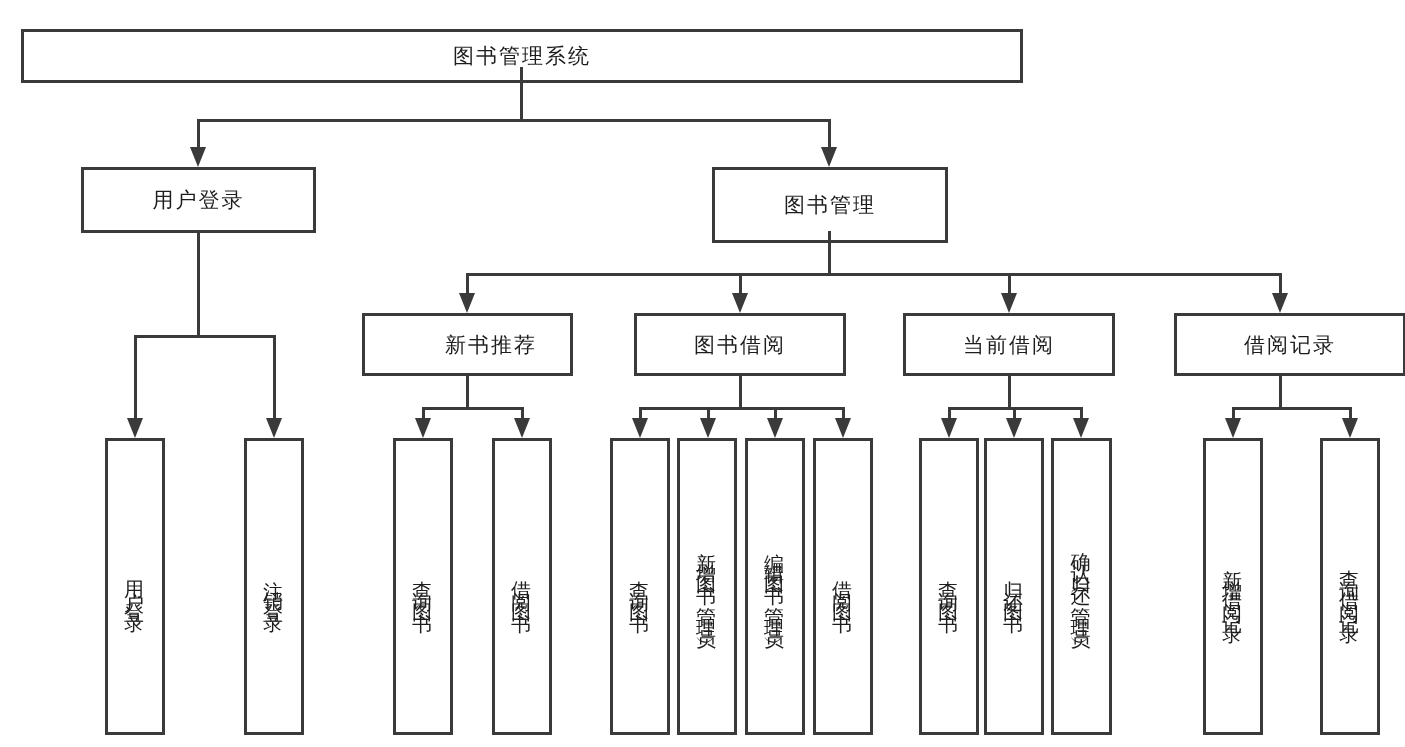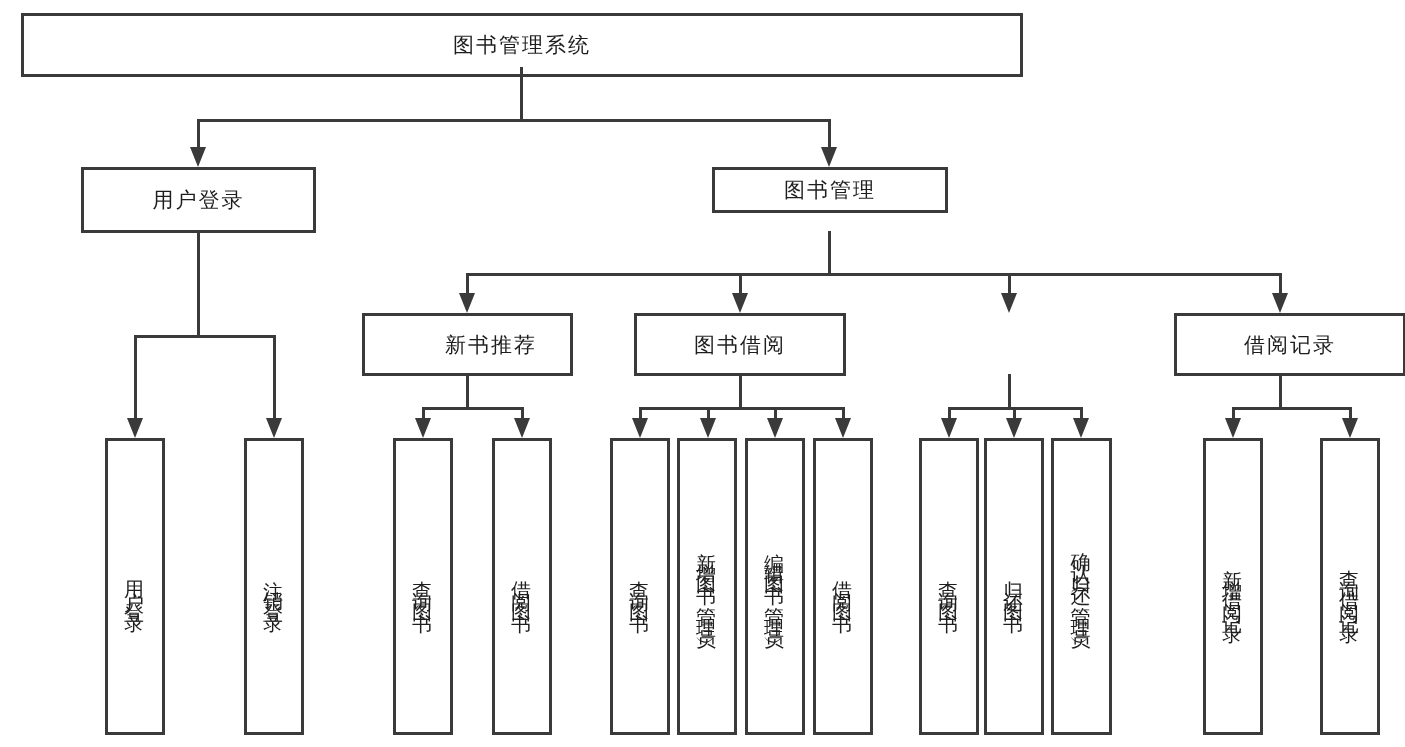--- a/index.html
+++ b/index.html
@@ -61,31 +61,31 @@
     color: #b0b0b0;
     letter-spacing: 1px;
     z-index: 5;
   }
 </style>
 </head>
 <body>
 
 <div id="stage">
 
-  <div class="box" style="left:21px; top:13px; width:1002px; height:64px;">图书管理系统</div>
+  <div class="box" style="left:21px; top:29px; width:1002px; height:54px;">图书管理系统</div>
 
   <div class="vline" style="left:520px; top:67px; height:53px;"></div>
   <div class="hline" style="left:197px; top:119px; width:634px;"></div>
   <div class="vline" style="left:197px; top:119px; height:29px;"></div>
   <div class="arrow-down" style="left:190px; top:147px;"></div>
   <div class="vline" style="left:828px; top:119px; height:29px;"></div>
   <div class="arrow-down" style="left:821px; top:147px;"></div>
 
   <div class="box" style="left:81px; top:167px; width:235px; height:66px;">用户登录</div>
-  <div class="box" style="left:712px; top:167px; width:236px; height:46px;">图书管理</div>
+  <div class="box" style="left:712px; top:167px; width:236px; height:76px;">图书管理</div>
 
   <div class="vline" style="left:197px; top:231px; height:104px;"></div>
   <div class="hline" style="left:134px; top:335px; width:142px;"></div>
   <div class="vline" style="left:134px; top:335px; height:84px;"></div>
   <div class="arrow-down" style="left:127px; top:418px;"></div>
   <div class="vline" style="left:273px; top:335px; height:84px;"></div>
   <div class="arrow-down" style="left:266px; top:418px;"></div>
 
   <div class="vline" style="left:828px; top:231px; height:42px;"></div>
   <div class="hline" style="left:466px; top:273px; width:816px;"></div>
@@ -93,20 +93,21 @@
   <div class="arrow-down" style="left:459px; top:293px;"></div>
   <div class="vline" style="left:739px; top:273px; height:21px;"></div>
   <div class="arrow-down" style="left:732px; top:293px;"></div>
   <div class="vline" style="left:1008px; top:273px; height:21px;"></div>
   <div class="arrow-down" style="left:1001px; top:293px;"></div>
   <div class="vline" style="left:1279px; top:273px; height:21px;"></div>
   <div class="arrow-down" style="left:1272px; top:293px;"></div>
 
   <div class="box" style="left:362px; top:313px; width:211px; height:63px;padding-left:47px;">新书推荐</div>
   <div class="box" style="left:634px; top:313px; width:212px; height:63px;">图书借阅</div>
+  <div class="box" style="left:903px; top:313px; width:212px; height:63px;">当前借阅</div>
   <div class="box" style="left:1174px; top:313px; width:232px; height:63px;">借阅记录</div>
 
   <div class="vline" style="left:466px; top:374px; height:33px;"></div>
   <div class="hline" style="left:422px; top:407px; width:102px;"></div>
   <div class="vline" style="left:422px; top:407px; height:12px;"></div>
   <div class="arrow-down" style="left:415px; top:418px;"></div>
   <div class="vline" style="left:521px; top:407px; height:12px;"></div>
   <div class="arrow-down" style="left:514px; top:418px;"></div>
 
   <div class="vline" style="left:739px; top:374px; height:33px;"></div>

